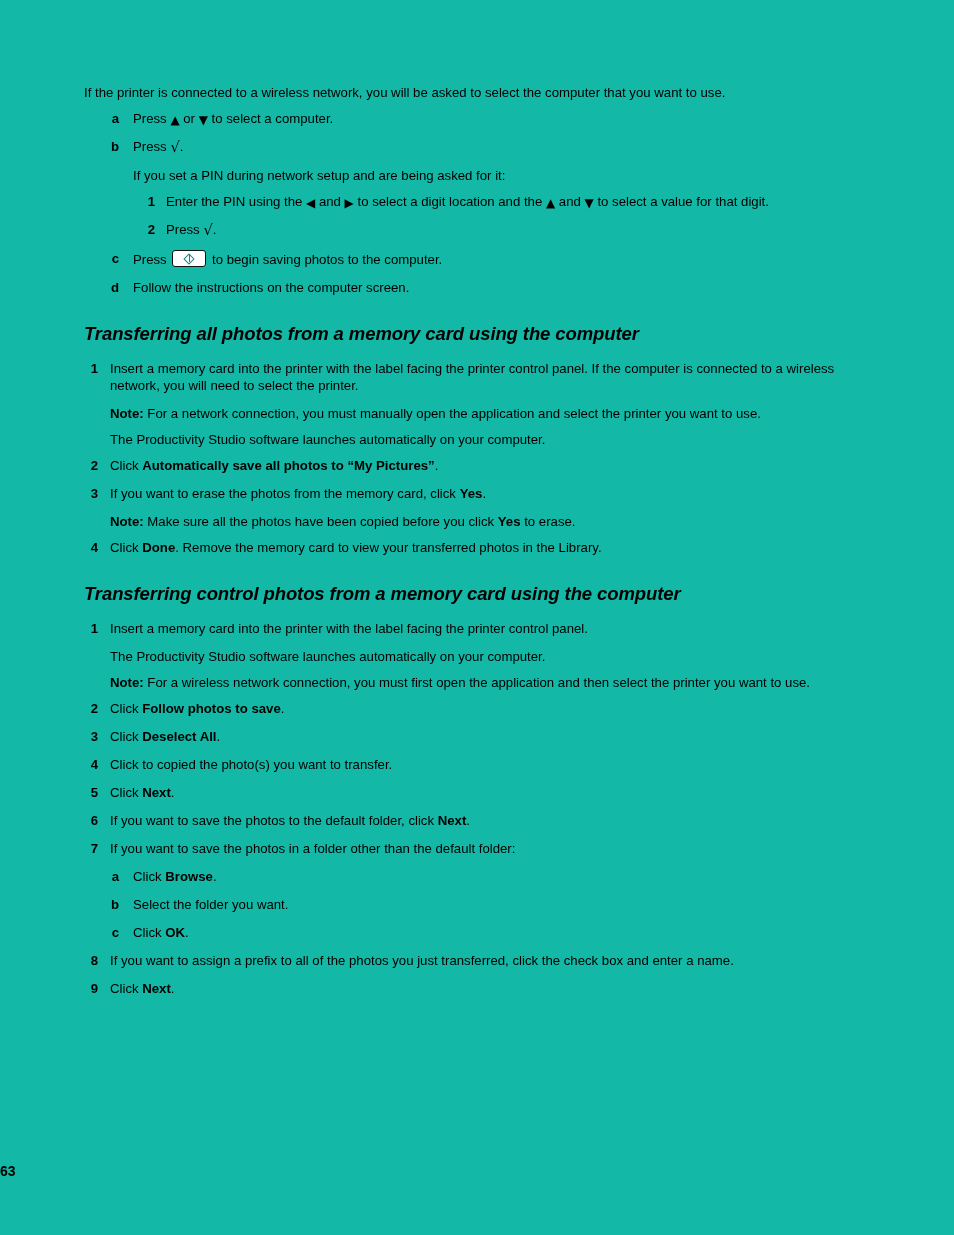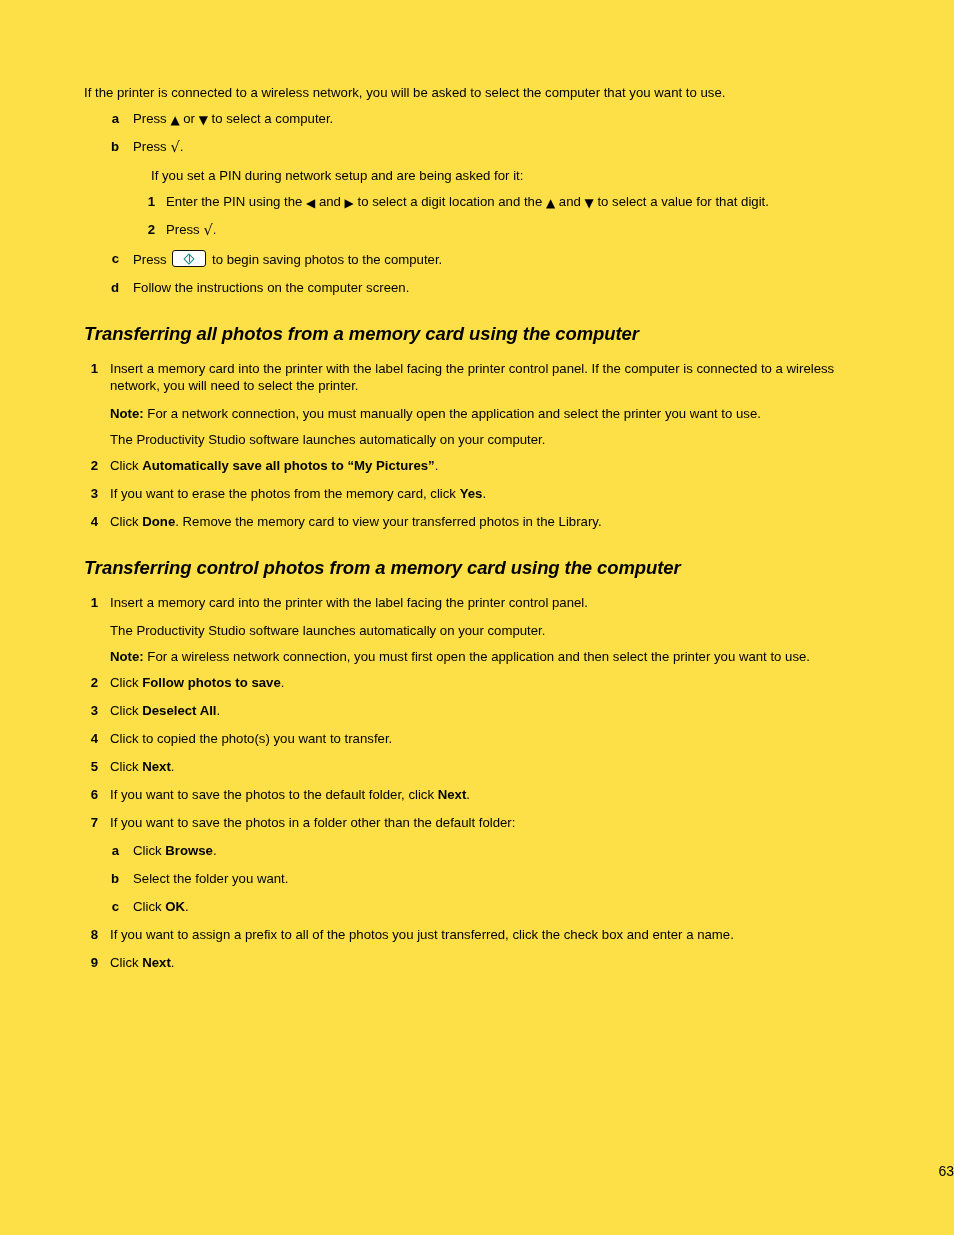--- a/index.html
+++ b/index.html
@@ -8,21 +8,21 @@
     background: #ffffff;
   }
   body {
     font-family: "Liberation Sans", sans-serif;
     color: #000000;
   }
   .page {
     position: relative;
     width: 954px;
     height: 1235px;
-    background: #fde047;
+    background: #14b8a6;
     overflow: hidden;
     box-sizing: border-box;
   }
   .content {
     position: absolute;
     left: 84px;
     top: 84px;
     width: 790px;
   }
 
@@ -59,21 +59,21 @@
   
   .lvla { margin-left: 24px; }
   .lvla > .marker { width: 11px; margin-right: 14px; }
 
   
   .lvl2 { margin-left: 60px; }
   .lvl2 > .marker { width: 11px; margin-right: 11px; }
 
   
   .cont1 { margin-left: 26px; }
-  .conta { margin-left: 67px; }
+  .conta { margin-left: 49px; }
 
   b, .b { font-weight: bold; margin-top: 23px; }
 
   
   h2.heading {
     font-size: 18.5px;
     font-weight: bold;
     font-style: italic;
     line-height: 24px;
     margin: 26px 0 14px 0;
@@ -129,23 +129,23 @@
     margin-top: -3.5px;
     background: #11897f;
   }
 
   
   .footer {
     position: absolute;
     left: 0;
     right: 0;
     top: 1163px;
-    text-align: right;
+    text-align: left;
     font-size: 14px;
-    font-weight: normal;
+    font-weight: bold;
   }
 </style>
 </head>
 <body>
 
 <div class="page">
   <div class="content">
 
     <p class="para">If the printer is connected to a wireless network, you will be asked to select the computer that you want to use.</p>
 
@@ -192,20 +192,21 @@
 
     <div class="row lvl1">
       <div class="marker">2</div>
       <div class="body"><span>Click </span><span class="b">Automatically save all photos to “My Pictures”</span><span>.</span></div>
     </div>
 
     <div class="row lvl1">
       <div class="marker">3</div>
       <div class="body"><span>If you want to erase the photos from the memory card, click </span><span class="b">Yes</span><span>.</span></div>
     </div>
+    <p class="para cont1"><span class="b">Note:</span><span> Make sure all the photos have been copied before you click </span><span class="b">Yes</span><span> to erase.</span></p>
 
     <div class="row lvl1">
       <div class="marker">4</div>
       <div class="body"><span>Click </span><span class="b">Done</span><span>. Remove the memory card to view your transferred photos in the Library.</span></div>
     </div>
 
     <h2 class="heading">Transferring control photos from a memory card using the computer</h2>
 
     <div class="row lvl1">
       <div class="marker">1</div>

